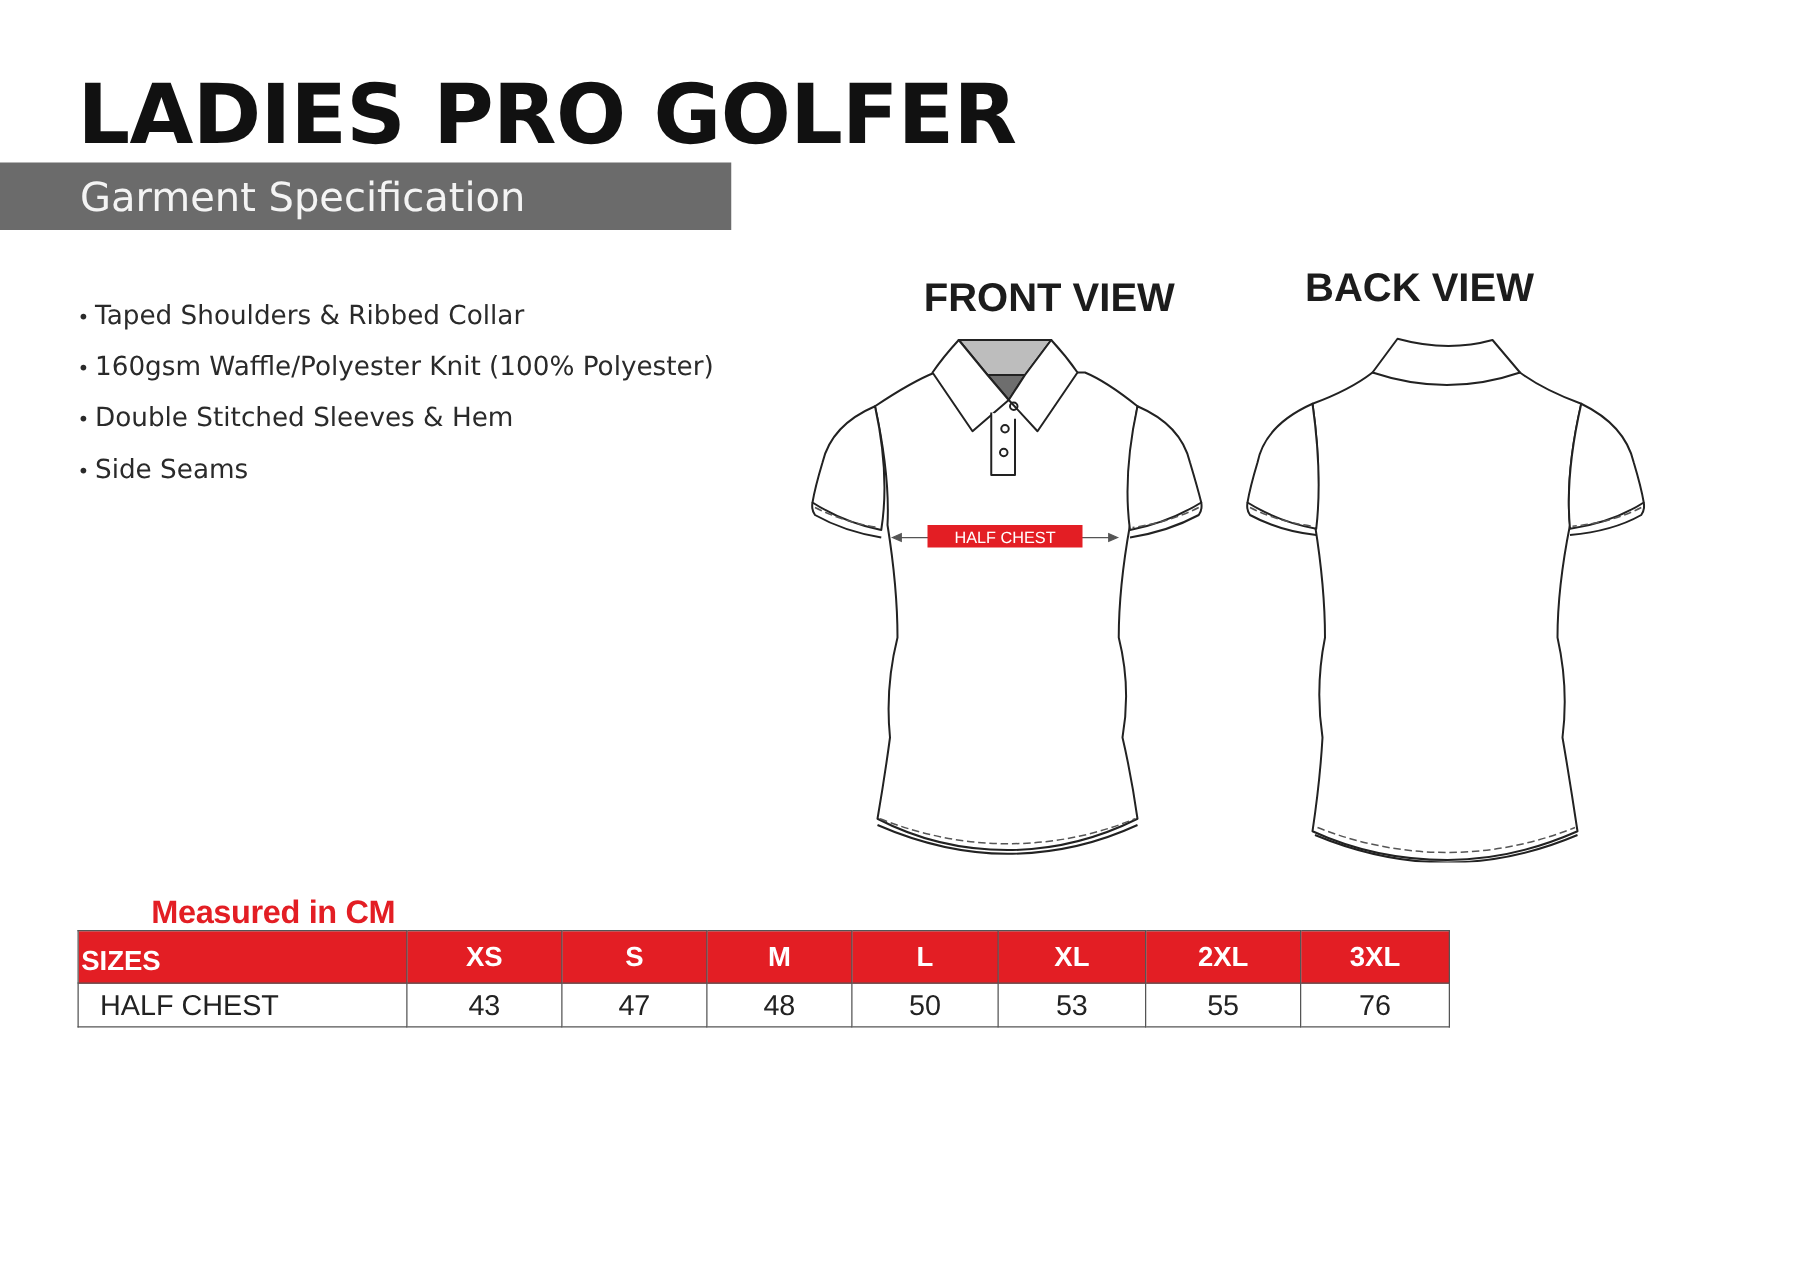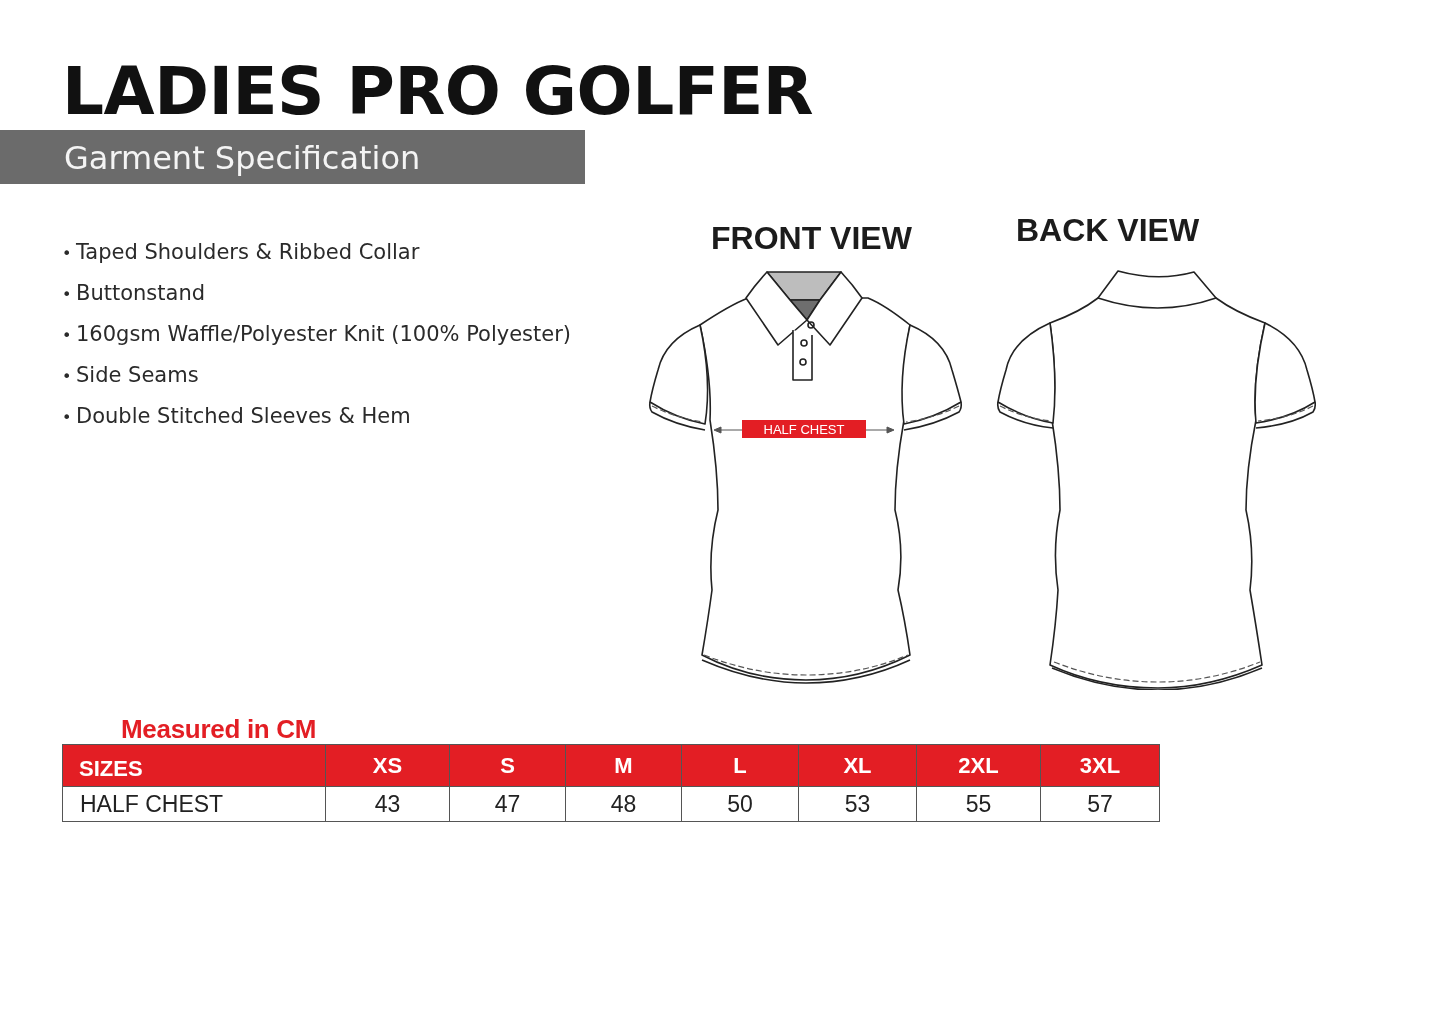--- a/index.html
+++ b/index.html
@@ -3,45 +3,44 @@
 <meta charset="utf-8">
 <style>
   html, body { margin:0; padding:0; background:#ffffff; }
   body { width:1445px; height:1026px; position:relative; overflow:hidden; font-family:"Liberation Sans", sans-serif; }
   .title { position:absolute; left:62px; top:62px; font-family:"DejaVu Sans", sans-serif; font-weight:bold; font-size:66px; letter-spacing:-0.5px; color:#111; line-height:60px; margin:0; }
   .subbar { position:absolute; left:0; top:130px; width:585px; height:54px; background:#6b6b6b; }
   .subtitle { position:absolute; left:64px; top:137px; font-family:"DejaVu Sans", sans-serif; font-size:32px; color:#f4f4f4; line-height:42px; font-weight:normal; }
   .features { position:absolute; left:62px; top:236px; margin:0; padding:0; list-style:none; }
   .features li { font-family:"DejaVu Sans", sans-serif; font-size:21px; color:#2a2a2a; height:41px; line-height:32px; white-space:nowrap; }
   .features li .bullet { display:inline-block; width:14px; font-size:16px; }
-  .view-label { position:absolute; font-family:"Liberation Sans", sans-serif; font-weight:bold; font-size:32px; color:#1c1c1c; }
+  .view-label { position:absolute; font-family:"Liberation Sans", sans-serif; font-weight:bold; font-size:32px; color:#1c1c1c;margin-left:28px; }
   .front-label { left:711px; top:220px; }
   .back-label { left:1016px; top:212px; }
   svg.shirt { position:absolute; }
   .measured { position:absolute; left:121px; top:714px; font-family:"Liberation Sans", sans-serif; font-weight:bold; font-size:26px; color:#e31e24; letter-spacing:-0.3px; }
   table.sizes { position:absolute; left:62px; top:744px; border-collapse:collapse; }
   table.sizes td, table.sizes th { border:1px solid #555; padding:0; }
   table.sizes thead th { background:#e31e24; color:#fff; font-family:"Liberation Sans", sans-serif; font-weight:bold; font-size:22px; height:35px; text-align:center; }
-  table.sizes thead th.first { text-align:left; padding-left:16px; padding-top:6px; }
+  table.sizes thead th.first { text-align:left; padding-left:2px; padding-top:6px; }
   table.sizes tbody td { font-family:"Liberation Sans", sans-serif; font-size:23px; color:#222; height:34px; text-align:center; }
   table.sizes tbody td.first { text-align:left; padding-left:17px; }
 </style>
 </head>
 <body>
 
 <h1 class="title">LADIES PRO GOLFER</h1>
 <div class="subbar"></div>
 <div class="subtitle">Garment Specification</div>
 
 <ul class="features">
   <li><span class="bullet">•</span><span>Taped Shoulders &amp; Ribbed Collar</span></li>
-  <li><span class="bullet">•</span><span>Buttonstand</span></li>
   <li><span class="bullet">•</span><span>160gsm Waffle/Polyester Knit (100% Polyester)</span></li>
+  <li><span class="bullet">•</span><span>Double Stitched Sleeves &amp; Hem</span></li>
   <li><span class="bullet">•</span><span>Side Seams</span></li>
-  <li><span class="bullet">•</span><span>Double Stitched Sleeves &amp; Hem</span></li>
 </ul>
 
 <div class="view-label front-label">FRONT VIEW</div>
 <div class="view-label back-label">BACK VIEW</div>
 
 <svg class="shirt" style="left:640px;top:260px" width="340" height="430" viewBox="640 260 340 430" xmlns="http://www.w3.org/2000/svg">
   <g fill="none" stroke="#222" stroke-width="1.6" stroke-linejoin="round">
 
     <path d="M700 325 Q730 305 748 298 L868 298 Q885 305 910 325 Q900 380 904 420 Q895 470 895 510 Q905 550 898 590 Q905 620 910 655 Q860 680 806 680 Q750 680 702 655 Q708 620 712 590 Q708 550 718 510 Q718 470 710 420 Q712 380 700 325 Z" fill="#fff"></path>
 
@@ -126,16 +125,16 @@
   </thead>
   <tbody>
     <tr>
       <td class="first">HALF CHEST</td>
       <td>43</td>
       <td>47</td>
       <td>48</td>
       <td>50</td>
       <td>53</td>
       <td>55</td>
-      <td>57</td>
+      <td>76</td>
     </tr>
   </tbody>
 </table>
 
 </body></html>

